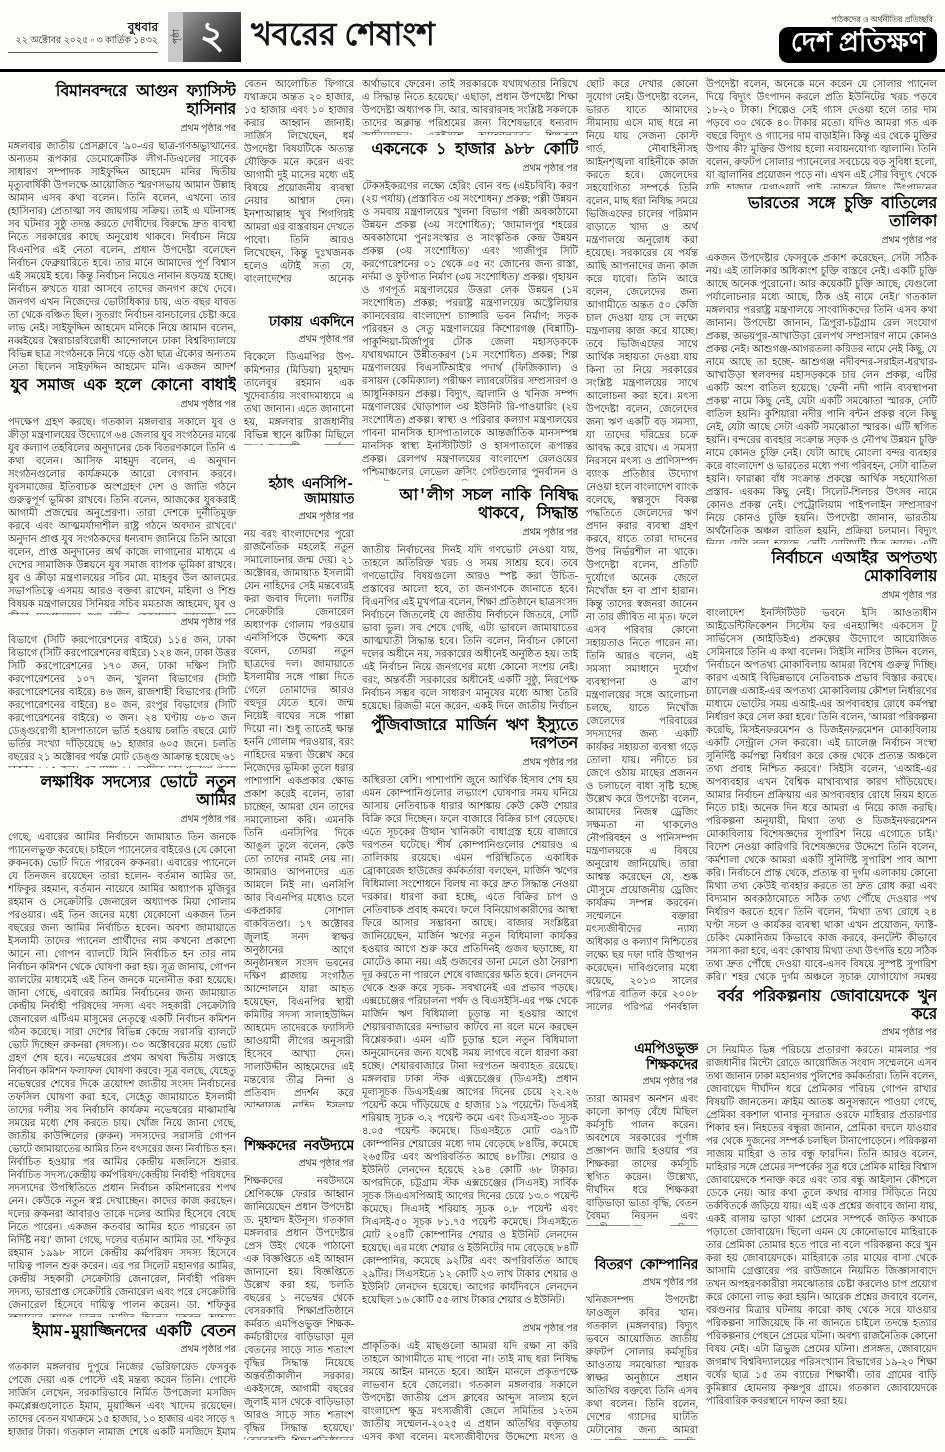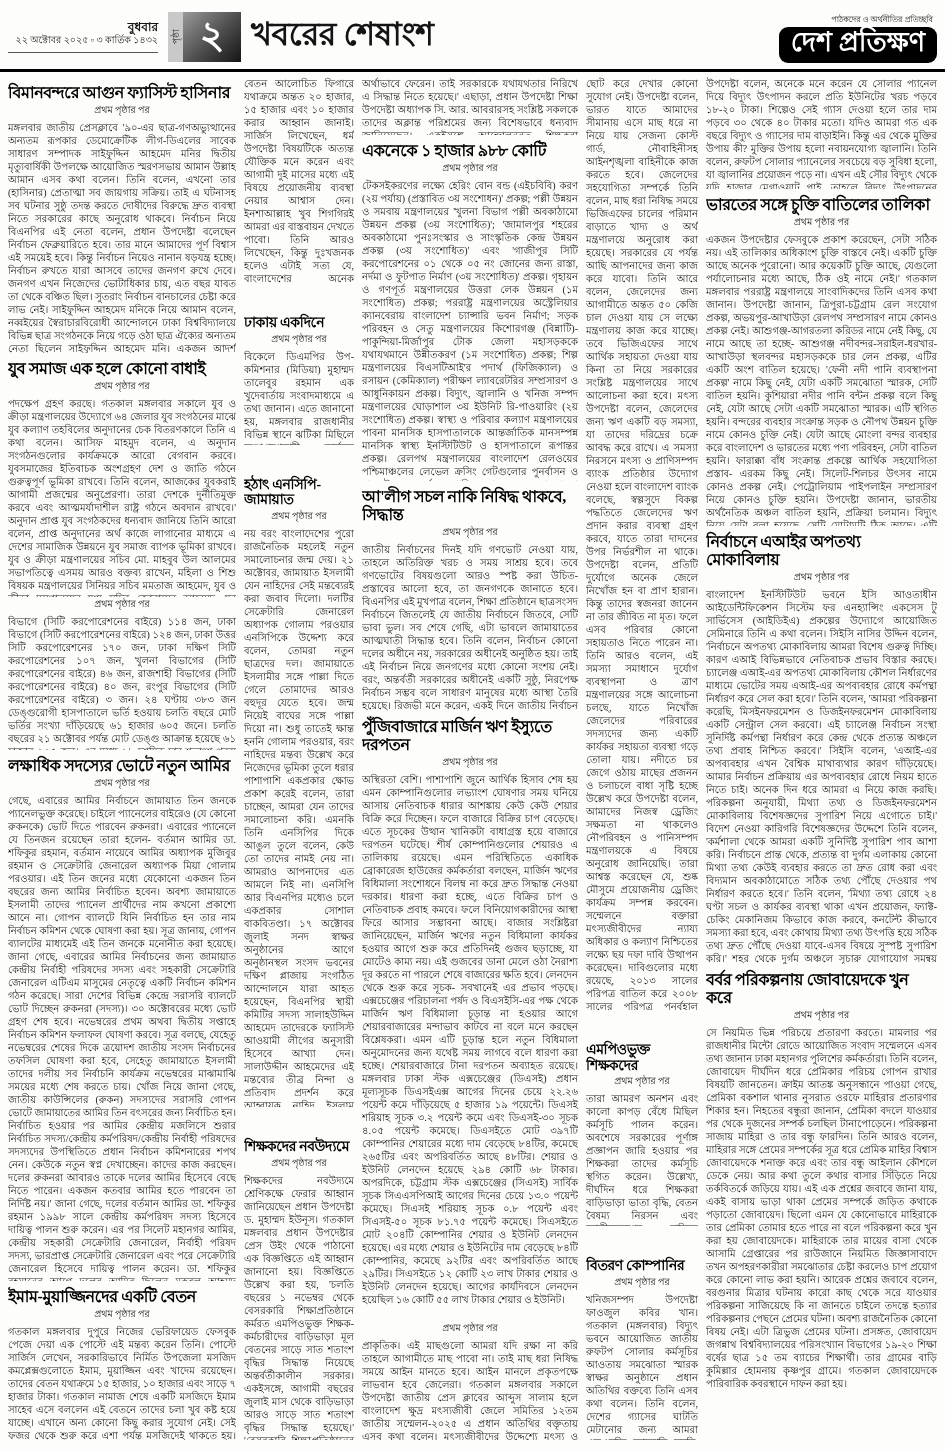--- a/index.html
+++ b/index.html
@@ -11,33 +11,33 @@
   .mast-left{display:flex;align-items:center;gap:10px;}
   .dateblock{text-align:right;padding-bottom:6px;border-bottom:1px solid #555;min-width:150px;}
   .dateblock .day{font-weight:bold;font-size:12px;line-height:1.1;}
   .dateblock .date{font-size:9.5px;line-height:1.3;color:#222;}
   .pagebox{display:flex;align-items:stretch;height:50px;}
   .pagestrip{writing-mode:vertical-rl;transform:rotate(180deg);background:#c9c9c9;color:#222;
              font-size:9px;display:flex;align-items:center;justify-content:center;width:15px;}
   .pagenum{width:58px;background:linear-gradient(135deg,#9a9a9a 0%,#4c4c4c 55%,#151515 100%);
            color:#fff;font-size:38px;font-weight:bold;display:flex;align-items:center;justify-content:center;}
   .section-title{font-size:32px;font-weight:bold;letter-spacing:-0.5px;padding-bottom:2px;
-                 font-family:Liberation Serif, serif;}
+                 font-family:Liberation Sans, sans-serif;}
   .mast-right{text-align:right;padding-bottom:2px;}
   .tagline{font-size:8px;color:#111;margin-bottom:1px;margin-right:4px;}
   .logo{display:inline-block;background:#000;color:#fff;font-weight:bold;font-size:27px;
         padding:1px 12px 5px 12px;border-radius:9px;line-height:1.1;}
   
   .cols{display:flex;gap:8px;padding:5px 8px 0 8px;height:1368px;box-sizing:border-box;}
   .col{overflow:hidden;height:100%;flex:0 0 auto;}
-  .hl{font-weight:bold;text-align:left;line-height:1.12;margin:7px 0 1px 0;letter-spacing:-0.4px;color:#000;}
+  .hl{font-weight:bold;text-align:right;line-height:1.12;margin:7px 0 1px 0;letter-spacing:-0.4px;color:#000;font-family:Liberation Mono, monospace;}
   .hl.xl{font-size:16px;}
   .hl.lg{font-size:16px;}
   .hl.md{font-size:14px;margin-top:32px;}
-  .kicker{text-align:center;font-size:9.5px;margin:0 0 3px 0;color:#111;}
+  .kicker{text-align:right;font-size:9.5px;margin:0 0 3px 0;color:#111;}
   .body{font-size:10px;line-height:13px;text-align:justify;overflow:hidden;
         word-break:break-word;color:#1b1b1b;}
 </style>
 </head>
 <body>
 
 <div class="page">
   <div class="mast">
     <div class="mast-left">
       <div class="dateblock">

